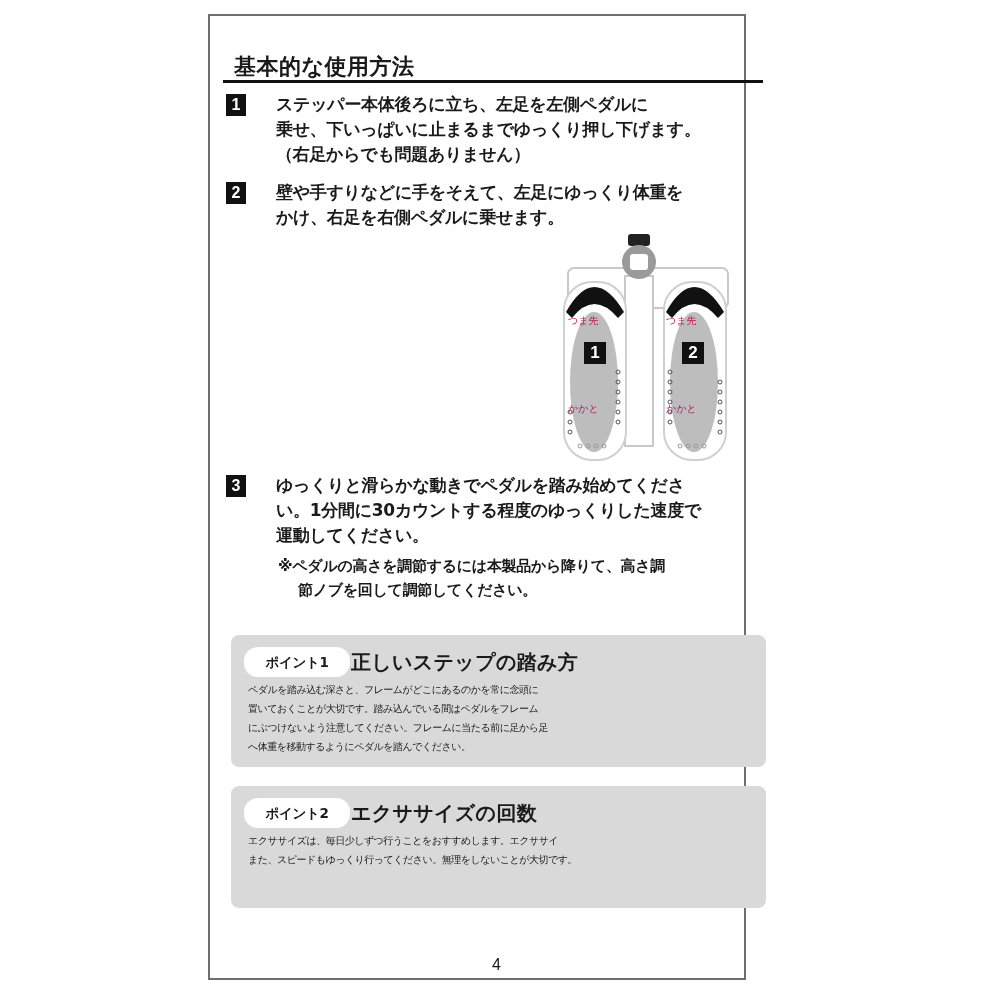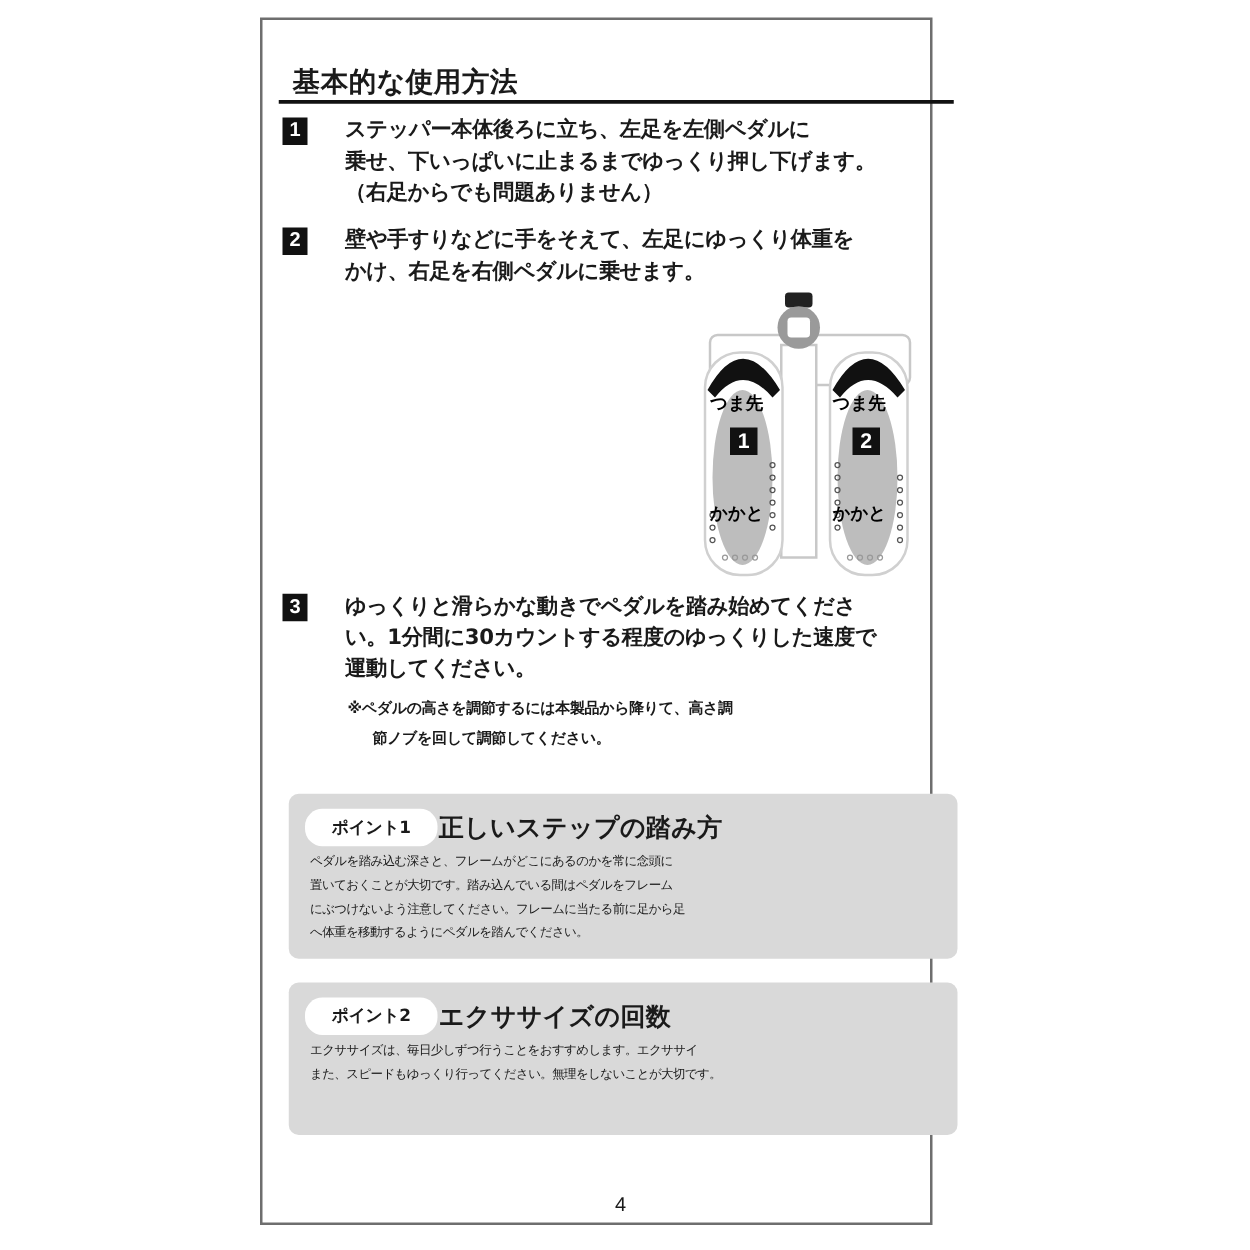--- a/index.html
+++ b/index.html
@@ -23,38 +23,38 @@
   .step-num {
     position: absolute; left: 0; top: 2px; width: 20px; height: 22px; background: #111; color: #fff;
     font-family: "Liberation Sans", sans-serif; font-weight: bold; font-size: 16px;
     text-align: center; line-height: 22px;
   }
   .step-text {
     position: absolute; left: 50px; font-size: 17px; font-weight: bold; line-height: 24px;
     white-space: nowrap; letter-spacing: -0.3px;
   }
   .note {
-    position: absolute; left: 68px; top: 538px; font-size: 12px; font-weight: bold; line-height: 24px;
+    position: absolute; left: 68px; top: 538px; font-size: 15px; font-weight: bold; line-height: 24px;
     white-space: nowrap; letter-spacing: -0.3px;
   }
   .note .l2 { display: block; padding-left: 20px; }
 
   .bubble {
     position: absolute; left: 17px; top: 259px; width: 292px; height: 112px;
   }
   .bubble-svg { position: absolute; left: 0; top: 0; }
   .bubble-text {
     position: absolute; left: 11px; top: 7px; width: 268px; font-size: 14.5px; font-weight: bold;
     line-height: 19px; letter-spacing: -0.4px;
   }
   .bubble-text span { display: block; white-space: nowrap; }
 
   .illus { position: absolute; left: 348px; top: 216px; width: 180px; height: 230px; }
   .pedal-label {
-    position: absolute; font-size: 14px; font-weight: bold; color: #000000; white-space: nowrap;
+    position: absolute; font-size: 10px; font-weight: normal; color: #be185d; white-space: nowrap;
   }
   .pedal-num {
     position: absolute; width: 22px; height: 22px; background: #111; color: #fff; font-weight: bold;
     font-family: "Liberation Sans", sans-serif; font-size: 17px; text-align: center; line-height: 22px;
   }
 
   .point-box {
     position: absolute; left: 21px; width: 535px; background: #d9d9d9; border-radius: 8px;
   }
   .point-tag {

